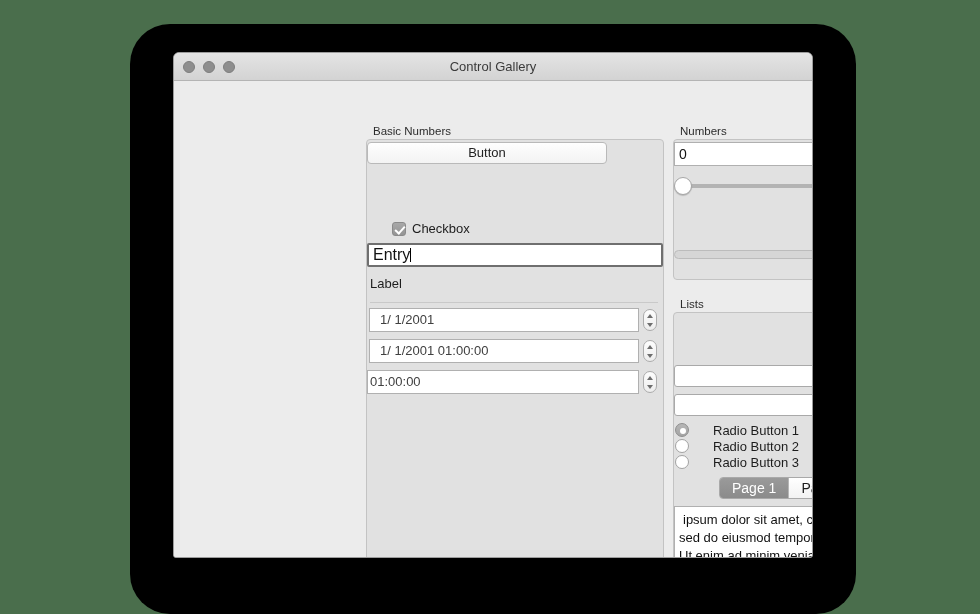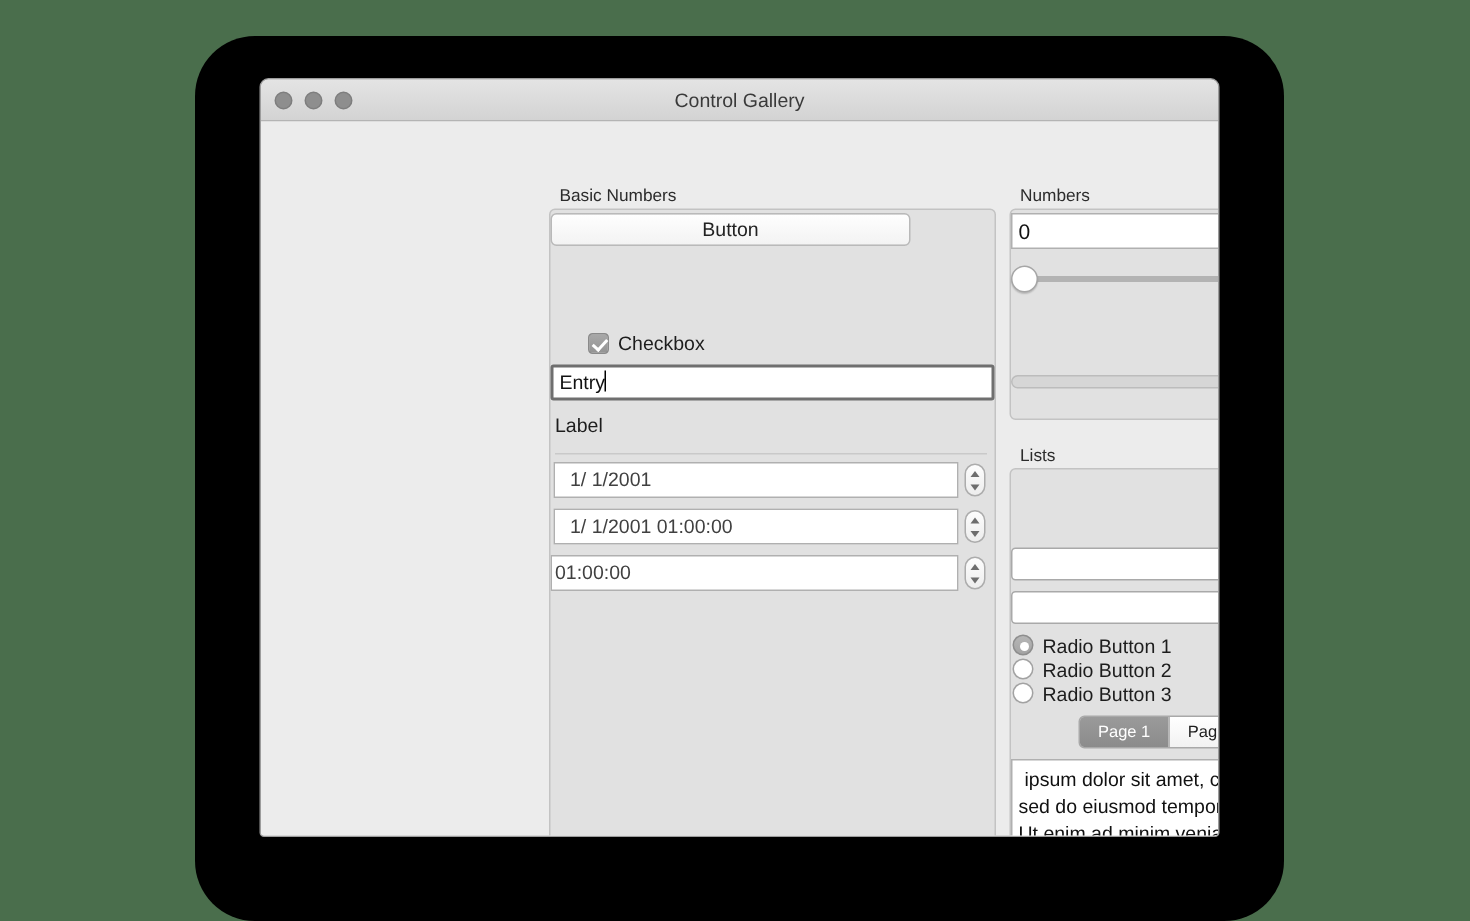--- a/index.html
+++ b/index.html
@@ -130,21 +130,21 @@
   .cbox-label { font-size: 13px; color: #1d1d1d; }
 
   .entry {
     position: absolute;
     left: 193px; top: 162px;
     width: 296px; height: 24px;
     background: #ffffff;
     border: 2px solid #6f6f6f;
     border-radius: 2px;
     font-family: "Liberation Sans", sans-serif;
-    font-size: 13px;
+    font-size: 16px;
     color: #111;
     padding: 0 4px;
     line-height: 20px;
     white-space: nowrap;
     overflow: hidden;
   }
   .caret {
     display: inline-block;
     width: 1px;
     height: 14px;
@@ -267,21 +267,21 @@
     border: 1px solid #a9a9a9;
     border-radius: 3px;
     overflow: hidden;
   }
 
   #combo1 { left: 500px; top: 284px; width: 290px; }
   #combo2 { left: 500px; top: 313px; width: 290px; }
 
   .radio-group { position: absolute; left: 501px; top: 341px; }
   .radio-row {
-    display: flex; align-items: center; gap: 6px;
+    display: flex; align-items: center; gap: 24px;
     height: 16px; margin-bottom: 0px;
   }
   .radio {
     width: 14px; height: 14px;
     border-radius: 50%;
     background: #ffffff;
     border: 1px solid #a2a2a2;
     position: relative;
     flex: none;
   }
@@ -304,21 +304,21 @@
   .tabbar {
     position: absolute;
     left: 45px; top: 0;
     height: 22px;
     display: flex;
     border: 1px solid #a9a9a9;
     border-radius: 4px;
     overflow: hidden;
   }
   .tab {
-    font-size: 11px;
+    font-size: 14px;
     padding: 0 12px;
     line-height: 20px;
     background: linear-gradient(to bottom, #ffffff, #f2f2f2);
     color: #1d1d1d;
     border-right: 1px solid #b6b6b6;
     cursor: default;
   }
   .tab:last-child { border-right: none; }
   .tab.active {
     background: linear-gradient(to bottom, #9a9a9a, #8b8b8b);

